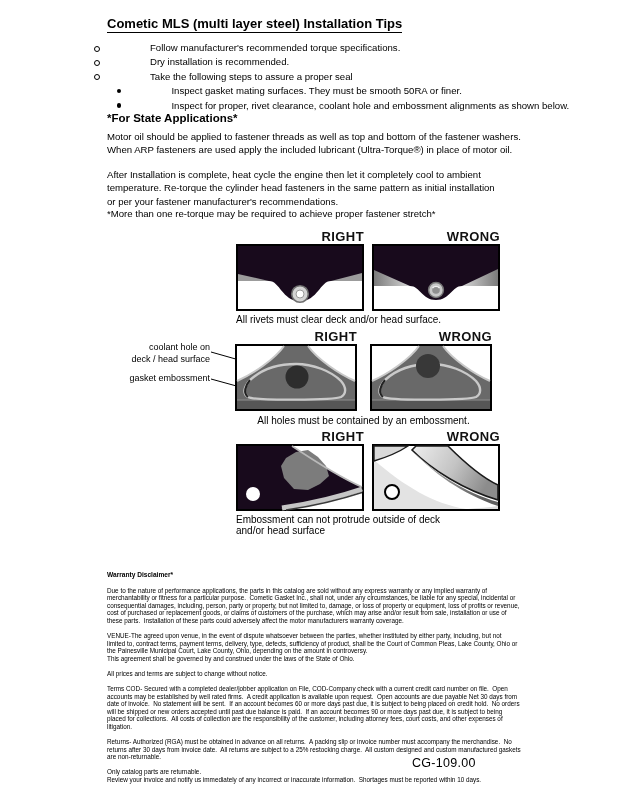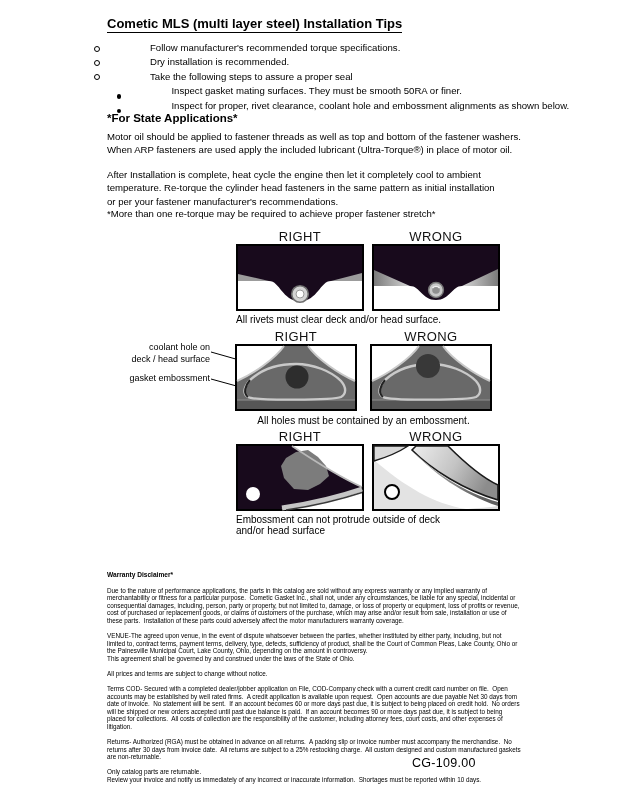--- a/index.html
+++ b/index.html
@@ -11,33 +11,33 @@
   .abs { position:absolute; }
   .pre { white-space:pre-wrap; }
 
   
   .title { left:107px; top:16px; font-size:13px; font-weight:bold; }
   .title .ul { border-bottom:1.6px solid #000; padding-bottom:1px; display:inline-block; }
 
   
   .bullets { left:94px; top:41px; font-size:9.6px; line-height:14.4px; }
   .brow { display:flex; align-items:flex-start;gap:46px; }
-  .brow.sub { margin-left:23px;align-items:flex-end; }
+  .brow.sub { margin-left:23px; }
   .bm-o { width:4px; height:4px; border:1px solid #000; border-radius:50%; margin:4.5px 4px 0 0; flex:none; }
   .bm-f { width:4.4px; height:4.4px; background:#000; border-radius:50%; margin:4.5px 4px 0 0; flex:none; }
 
   
   .diesel-h { left:107px; top:112px; font-size:11.5px; font-weight:bold; }
   .dp { left:107px; width:440px; font-size:9.6px; line-height:13.3px; }
   .dp1 { top:130px; } .dp2 { top:168px; } .dnote { top:207px; }
 
   
   .fig { display:block; }
   .fig-labels { display:flex; font-size:13px; letter-spacing:0.4px; color:#111; }
-  .fig-labels span { text-align:center; }
+  .fig-labels span { text-align:right;font-weight:bold; }
   .fig-panels { display:flex; }
   .fig-cap { font-size:10px; margin-top:3px; }
   .fig1 { left:236px; top:229px; }
   .fig1 .fig-labels span { width:128px; } .fig1 .fig-labels span + span { margin-left:8px; }
   .fig1 .fig-panels svg + svg { margin-left:8px; }
   .fig2 { left:235px; top:329px; }
   .fig2 .fig-labels span { width:122px; } .fig2 .fig-labels span + span { margin-left:13px; }
   .fig2 .fig-panels svg + svg { margin-left:13px; }
   .fig2 .fig-cap { text-align:center; width:257px; margin-top:4px; }
   .fig3 { left:236px; top:429px; }

